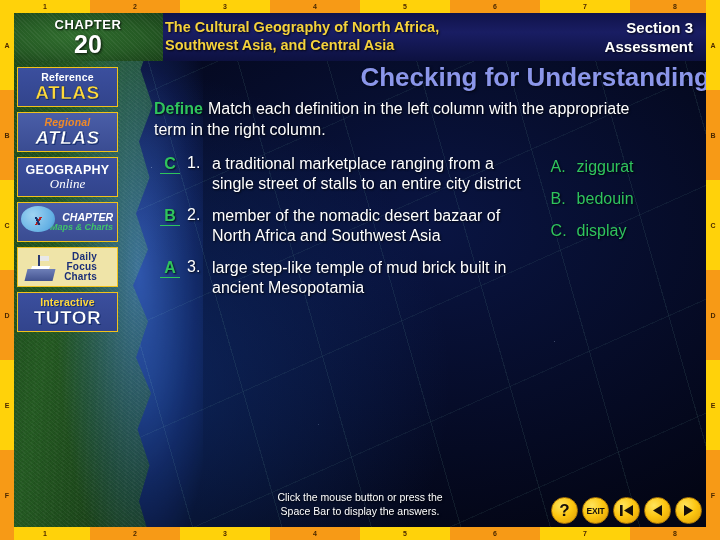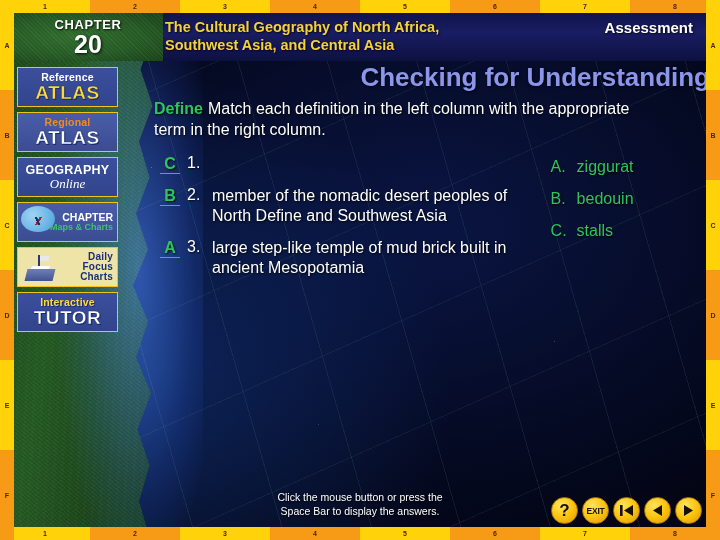--- a/index.html
+++ b/index.html
@@ -183,21 +183,21 @@
     justify-content: center;
     cursor: pointer;
   }
   .sb-inner {
     position: absolute; inset: 0;
     display: flex; flex-direction: column;
     align-items: center; justify-content: center;
     line-height: 1;
   }
   .sb-blue { background: linear-gradient(180deg, #3b4f9e 0%, #32448c 100%); }
-  .sb-blue2 { background: linear-gradient(180deg, #4a5ea8 0%, #3a4c92 100%); }
+  .sb-blue2 { background: linear-gradient(180deg, #4a5ea8 0%, #3a4c92 100%); font-style: italic; }
   .sb-tan   { background: #efe4a8; }
 
   .sb-top {
     font-size: 10.5px; font-weight: bold; letter-spacing: .2px;
   }
   .sb-big {
     font-size: 19px; font-weight: bold; letter-spacing: .5px;
     -webkit-text-stroke: .4px #17306c;
   }
   .t-white { color: #ffffff; }
@@ -219,21 +219,21 @@
     background: radial-gradient(circle at 35% 35%, #9fd4f2 0%, #63b0e4 70%, #3f8cc8 100%);
   }
   #mc-globe::after {
     content: "";
     position: absolute; left: 4px; top: 11px; width: 26px; height: 8px;
     background:
       linear-gradient(65deg, transparent 44%, #13306e 45%, #13306e 52%, transparent 53%),
       linear-gradient(-58deg, transparent 44%, #b61f1f 45%, #b61f1f 52%, transparent 53%);
   }
 
-  #btn-daily .sb-inner { align-items: flex-end; padding-right: 4px; gap: 0; }
+  #btn-daily .sb-inner { align-items: flex-end; padding-right: 20px; gap: 0; }
   .daily-line { font-size: 10px; font-weight: bold; color: #1c2f78; letter-spacing: .2px; }
   #daily-icon {
     position: absolute; left: 8px; top: 7px; width: 30px; height: 26px;
   }
   #daily-icon .desk {
     position: absolute; left: 0; bottom: 0; width: 28px; height: 12px;
     background: linear-gradient(180deg, #6e7fb8 0%, #43538f 100%);
     transform: skewX(-14deg);
   }
   #daily-icon .page {
@@ -389,20 +389,21 @@
   </div>
 
   <div id="header">
     <div id="header-bg"></div>
     <div id="chapter-badge">
       <div id="chapter-word">CHAPTER</div>
       <div id="chapter-number">20</div>
     </div>
     <div id="header-title">The Cultural Geography of North Africa, Southwest Asia, and Central Asia</div>
     <div id="section-block">
+      <div>Section 3</div>
       <div>Assessment</div>
     </div>
   </div>
 
   <div id="sidebar">
 
     <div class="side-btn" id="btn-ref-atlas">
       <div class="sb-inner sb-blue">
         <div class="sb-top t-white">Reference</div>
         <div class="sb-big">ATLAS</div>
@@ -462,26 +463,27 @@
       <span id="define-label">Define</span><span>Match each definition in the left column with the appropriate term in the right column.</span>
     </div>
 
     <div id="qa-wrap">
 
       <div id="questions">
 
         <div class="q-row">
           <div class="q-answer">C</div>
           <div class="q-num">1.</div>
+          <div class="q-text">a traditional marketplace ranging from a single street of stalls to an entire city district</div>
         </div>
 
         <div class="q-row">
           <div class="q-answer">B</div>
           <div class="q-num">2.</div>
-          <div class="q-text">member of the nomadic desert peoples of North Define and Southwest Asia</div>
+          <div class="q-text">member of the nomadic desert bazaar of North Africa and Southwest Asia</div>
         </div>
 
         <div class="q-row">
           <div class="q-answer">A</div>
           <div class="q-num">3.</div>
           <div class="q-text">large step-like temple of mud brick built in ancient Mesopotamia</div>
         </div>
 
       </div>
 
@@ -489,21 +491,21 @@
         <div class="term-row">
           <span class="term-letter">A.</span>
           <span class="term-word">ziggurat</span>
         </div>
         <div class="term-row">
           <span class="term-letter">B.</span>
           <span class="term-word">bedouin</span>
         </div>
         <div class="term-row">
           <span class="term-letter">C.</span>
-          <span class="term-word">stalls</span>
+          <span class="term-word">display</span>
         </div>
       </div>
 
     </div>
   </div>
 
   <div id="hint">
     <div>Click the mouse button or press the</div>
     <div>Space Bar to display the answers.</div>
   </div>

